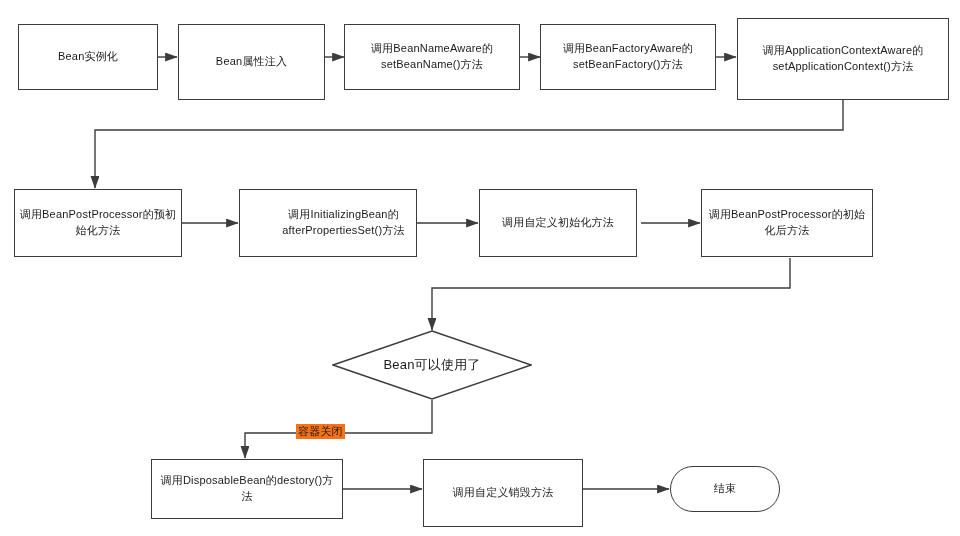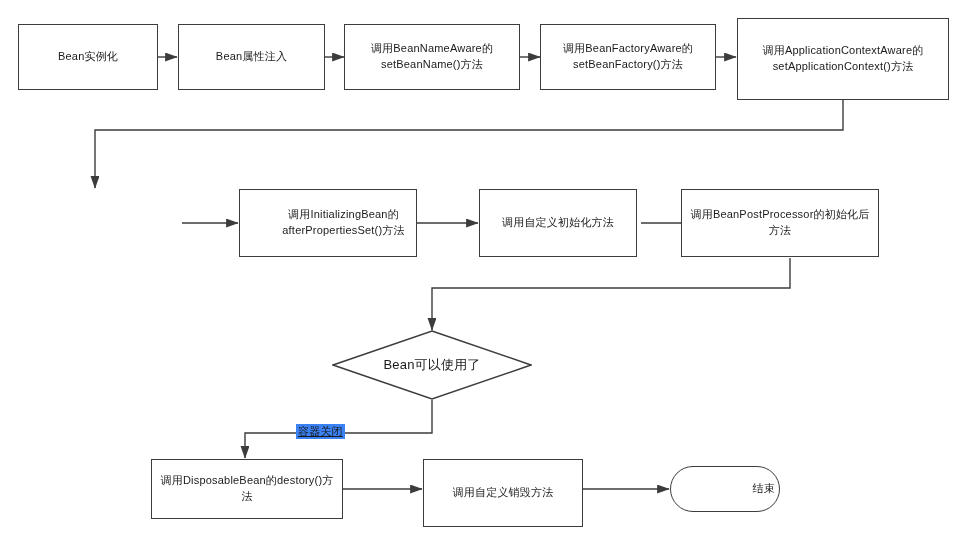--- a/index.html
+++ b/index.html
@@ -61,25 +61,24 @@
   #edges {
     position: absolute;
     left: 0; top: 0;
     width: 960px;
     height: 536px;
   }
   .edge-label {
     position: absolute;
     font-size: 11px;
     color: #1a1a1a;
-    background: #3b82f6;
+    background: #f97316;
     padding: 0 2px;
     letter-spacing: 0.2px;
     white-space: nowrap;
-    text-decoration: underline;
   }
 </style>
 </head>
 <body>
 
 <div id="canvas">
 
   <svg id="edges" viewBox="0 0 960 536">
     <defs>
       <marker id="arrow" markerWidth="10" markerHeight="10" refX="8.5" refY="3.2" orient="auto" markerUnits="strokeWidth">
@@ -105,46 +104,49 @@
 
       <path d="M325,489 L422,489"></path>
       <path d="M583,489 L669,489"></path>
     </g>
   </svg>
 
   <div class="node" style="left:18px; top:24px; width:140px; height:66px;">
     <span>Bean实例化</span>
   </div>
 
-  <div class="node" style="left:178px; top:24px; width:147px; height:66px;">
+  <div class="node" style="left:178px; top:24px; width:147px; height:76px;">
     <span>Bean属性注入</span>
   </div>
 
   <div class="node" style="left:344px; top:24px; width:176px; height:66px;">
     <span>调用BeanNameAware的setBeanName()方法</span>
   </div>
 
   <div class="node" style="left:540px; top:24px; width:176px; height:66px;">
     <span>调用BeanFactoryAware的setBeanFactory()方法</span>
   </div>
 
   <div class="node" style="left:737px; top:18px; width:212px; height:82px;">
     <span>调用ApplicationContextAware的setApplicationContext()方法</span>
   </div>
 
+  <div class="node" style="left:14px; top:189px; width:168px; height:68px;">
+    <span>调用BeanPostProcessor的预初始化方法</span>
+  </div>
 
   <div class="node" style="left:239px; top:189px; width:178px; height:68px;padding-left:35px;">
     <span>调用InitializingBean的afterPropertiesSet()方法</span>
   </div>
 
   <div class="node" style="left:479px; top:189px; width:158px; height:68px;">
     <span>调用自定义初始化方法</span>
   </div>
 
-  <div class="node" style="left:681px; top:189px; width:198px; height:68px;">
+  <div class="node" style="left:701px; top:189px; width:172px; height:68px;">
     <span>调用BeanPostProcessor的初始化后方法</span>
   </div>
 
   <div class="diamond-wrap" style="left:332px; top:330px; width:200px; height:70px;">
     <svg class="diamond-shape" viewBox="0 0 200 70" preserveAspectRatio="none">
       <polygon points="100,1 199,35 100,69 1,35" fill="#ffffff" stroke="#3c3c3c" stroke-width="1.4"></polygon>
     </svg>
     <div class="diamond-label">Bean可以使用了</div>
   </div>
 
@@ -153,17 +155,17 @@
   </div>
 
   <div class="node" style="left:151px; top:459px; width:192px; height:60px;">
     <span>调用DisposableBean的destory()方法</span>
   </div>
 
   <div class="node" style="left:423px; top:459px; width:160px; height:68px;">
     <span>调用自定义销毁方法</span>
   </div>
 
-  <div class="node rounded" style="left:670px; top:466px; width:110px; height:46px;justify-content:flex-end;">
+  <div class="node rounded" style="left:670px; top:466px; width:110px; height:46px;">
     <span>结束</span>
   </div>
 
 </div>
 
 </body></html>

